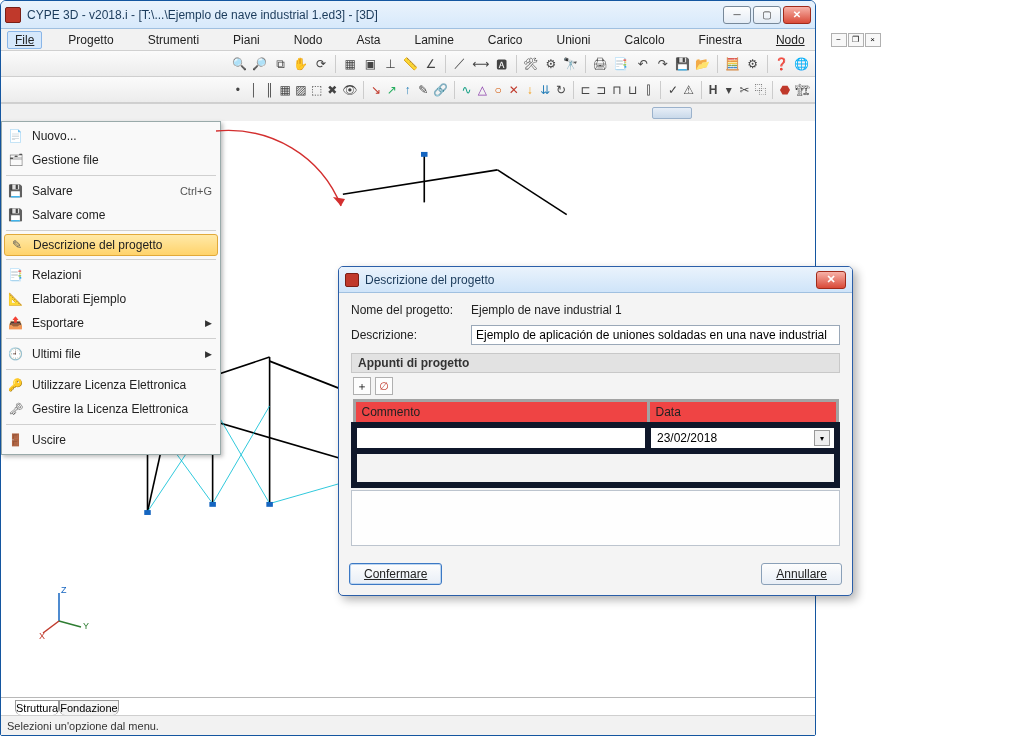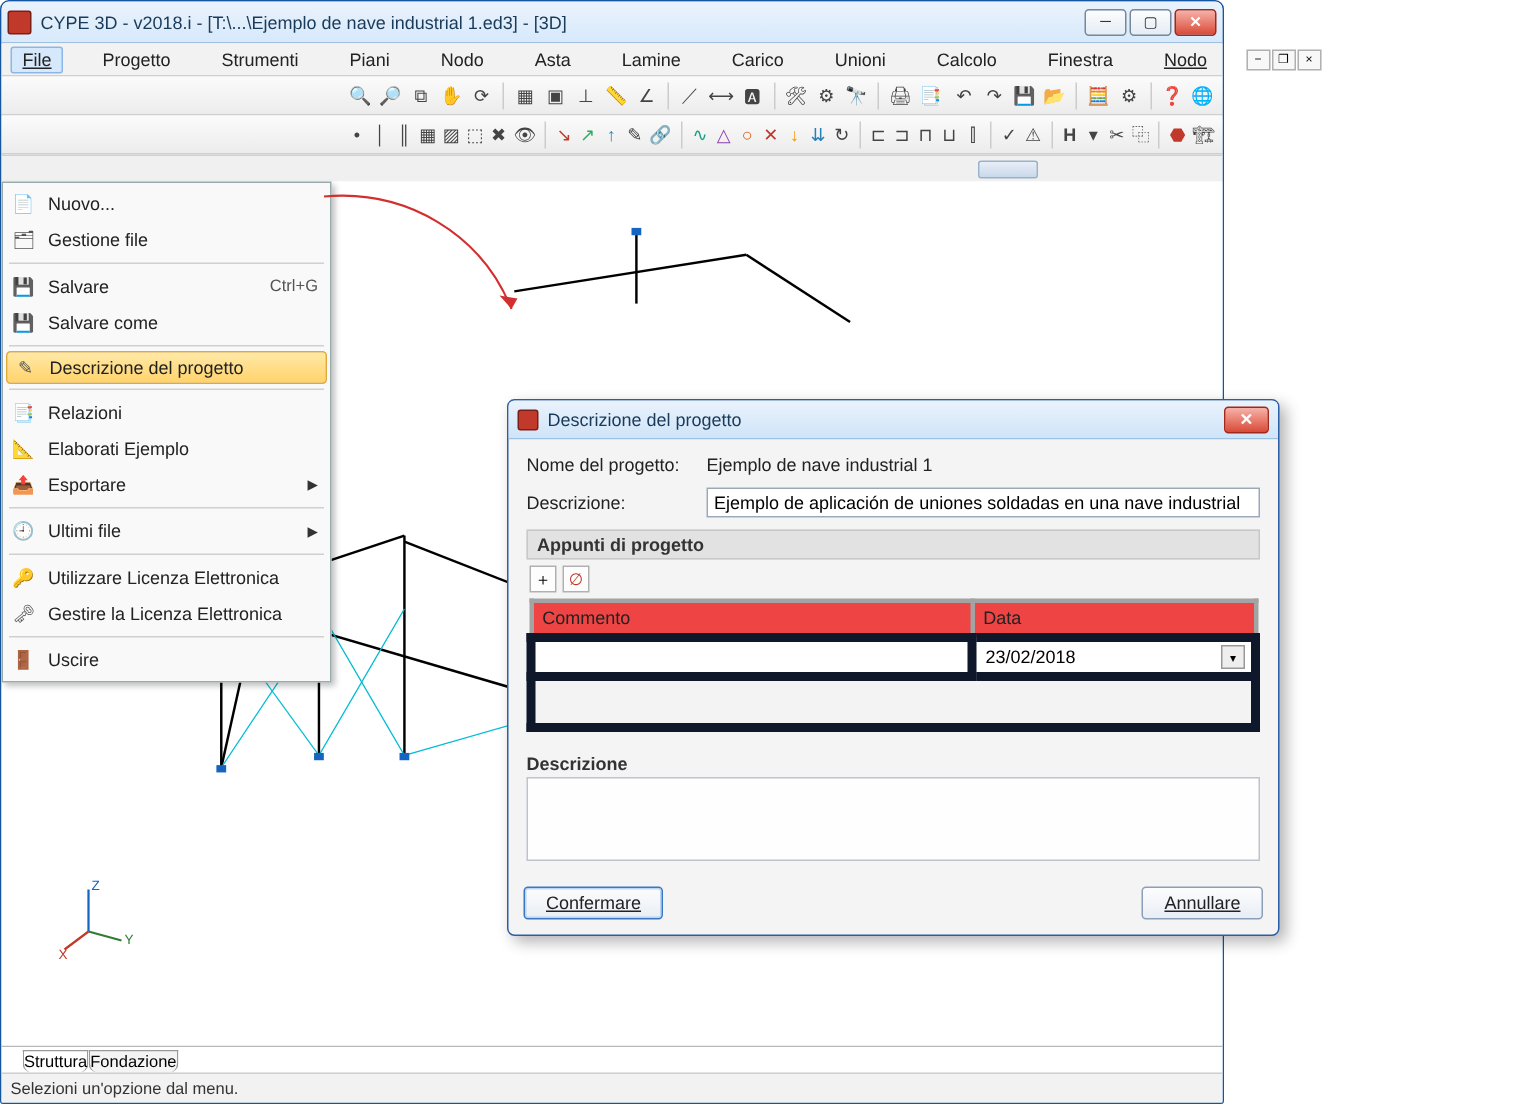--- a/index.html
+++ b/index.html
@@ -362,21 +362,20 @@
                   <input type="text" value="23/02/2018" style="">
                   <span class="dd-btn">▾</span>
                 </div>
               </td>
             </tr>
             <tr>
                 <td colspan="2" style="height:34px;background:#f3f3f3"></td>
               </tr>
           </tbody>
         </table>
-        <div class="desc-label">Descrizione</div>
         <textarea style=""></textarea>
       </div>
       <div class="dlg-buttons">
         <button class="primary">Confermare</button>
         <button>Annullare</button>
       </div>
     </div>
 
   </div>
 

